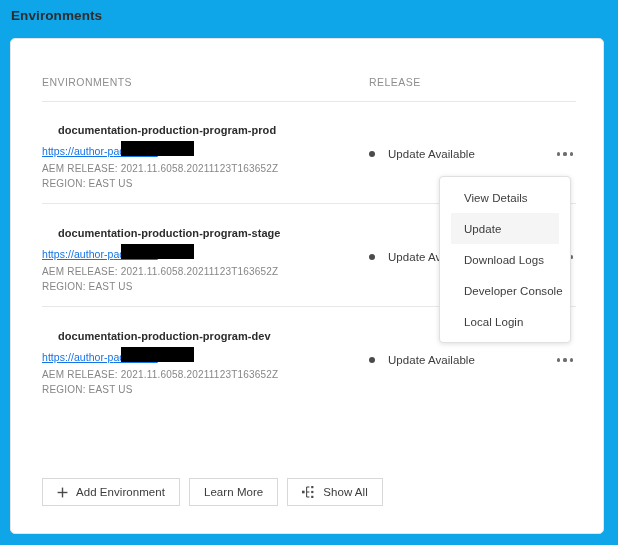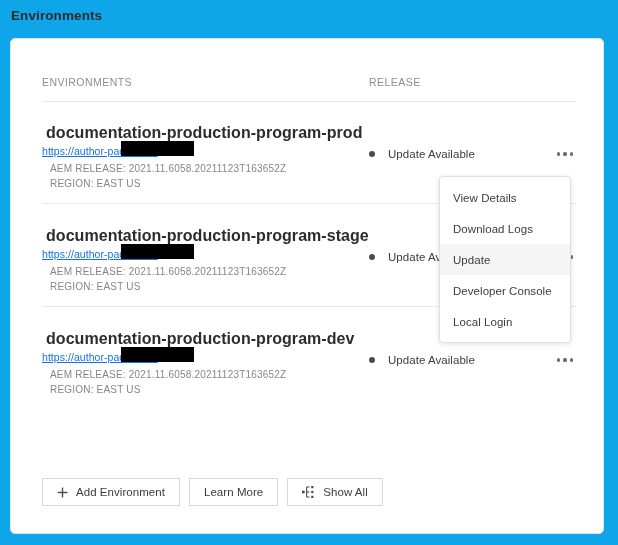--- a/index.html
+++ b/index.html
@@ -87,23 +87,23 @@
     left: 0;
     bottom: 0;
     width: 534px;
     height: 1px;
     background: #e8e8e8;
   }
   .row:last-child .row-rule { display: none; }
 
   .env-name {
     position: absolute;
-    left: 4px;
+    left: 16px;
     top: 23px;
-    font-size: 16px;
+    font-size: 11px;
     font-weight: bold;
     color: #2c2c2c;
     letter-spacing: 0.05px;
     white-space: nowrap;
   }
 
   .env-url-wrap {
     position: absolute;
     left: 0;
     top: 40px;
@@ -121,21 +121,21 @@
     position: absolute;
     left: 79px;
     top: 0px;
     width: 73px;
     height: 15px;
     background: #000000;
   }
 
   .env-meta {
     position: absolute;
-    left: 8px;
+    left: 0;
     font-size: 10px;
     color: #868686;
     letter-spacing: 0.2px;
     white-space: nowrap;
   }
   .env-release { top: 62px; }
   .env-region  { top: 77px; }
 
   
   .status-cell {
@@ -219,21 +219,21 @@
   
   .menu {
     position: absolute;
     left: 439px;
     top: 176px;
     width: 132px;
     background: #ffffff;
     border: 1px solid #e0e0e0;
     border-radius: 4px;
     box-shadow: 0 1px 5px rgba(0,0,0,0.13);
-    padding: 5px 0;
+    padding: 5px 11px;
     z-index: 40;
   }
   .menu-item {
     height: 31px;
     display: flex;
     align-items: center;
     padding: 0 13px;
     font-size: 11.5px;
     color: #3c3c3c;
     letter-spacing: 0.05px;
@@ -352,26 +352,26 @@
         <span>Show All</span>
       </button>
     </div>
 
   </div>
 
   <div class="menu">
     <div class="menu-item">
       <span>View Details</span>
     </div>
+    <div class="menu-item selected">
+      <span>Update</span>
+    </div>
     <div class="menu-item">
       <span>Download Logs</span>
     </div>
-    <div class="menu-item selected">
-      <span>Update</span>
-    </div>
     <div class="menu-item">
       <span>Developer Console</span>
     </div>
     <div class="menu-item">
       <span>Local Login</span>
     </div>
   </div>
 
 </div>
 

